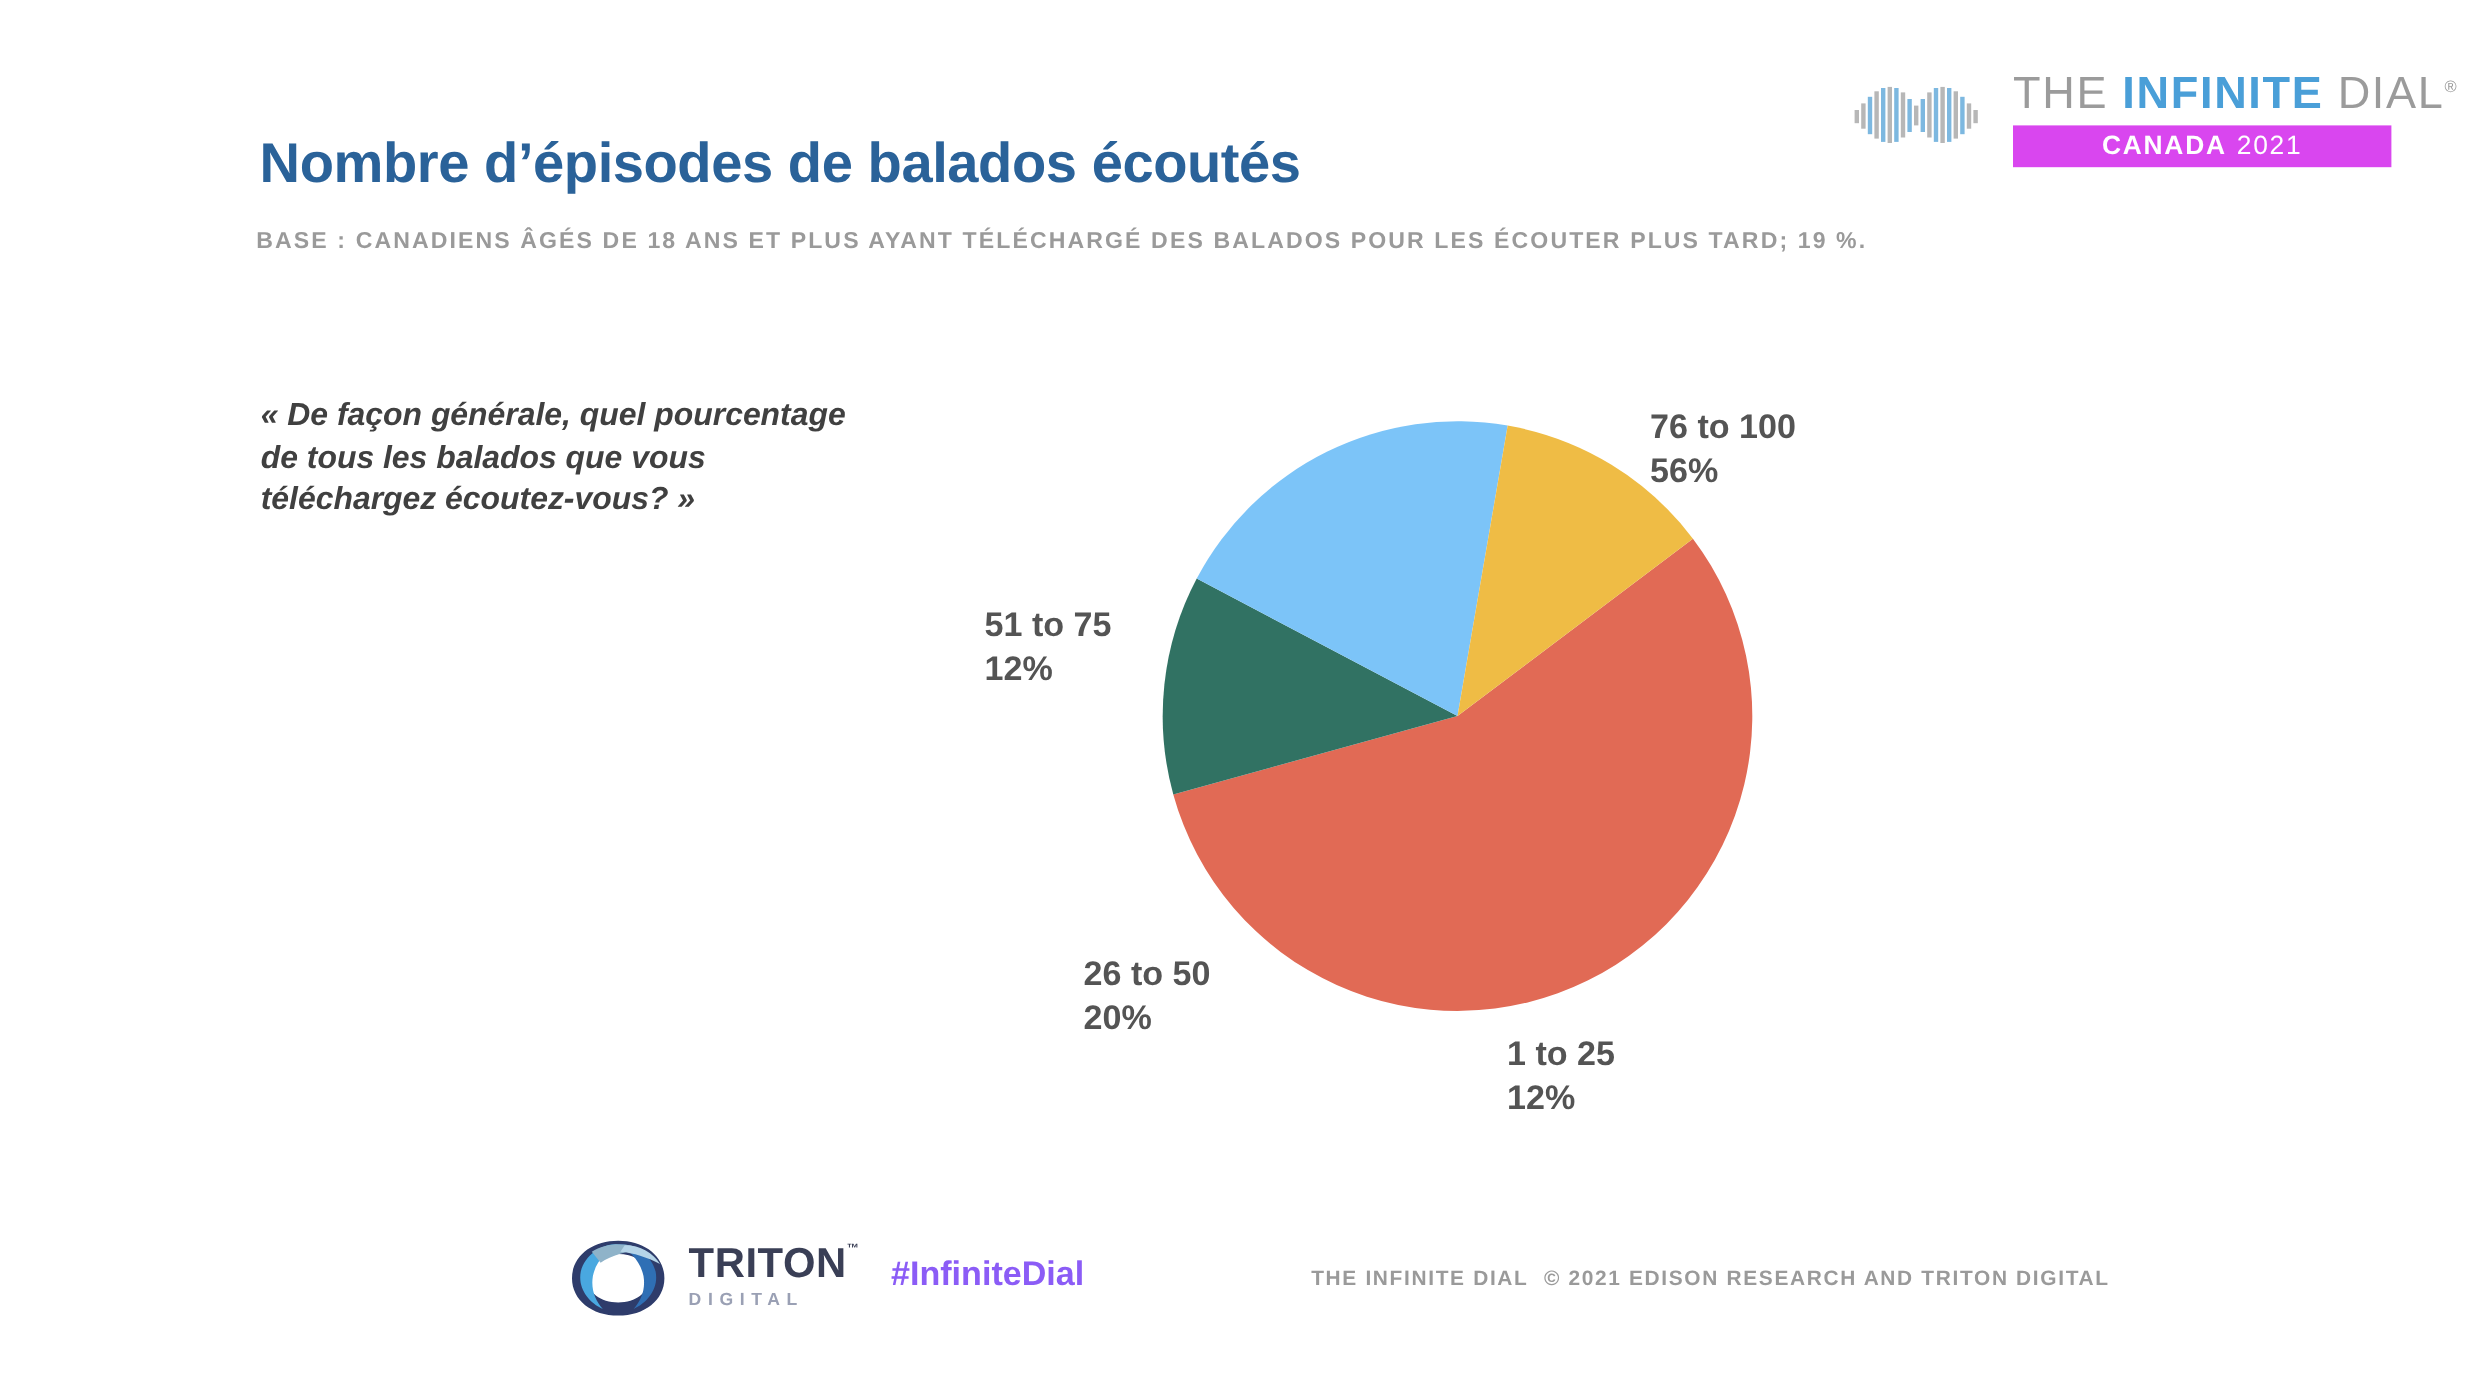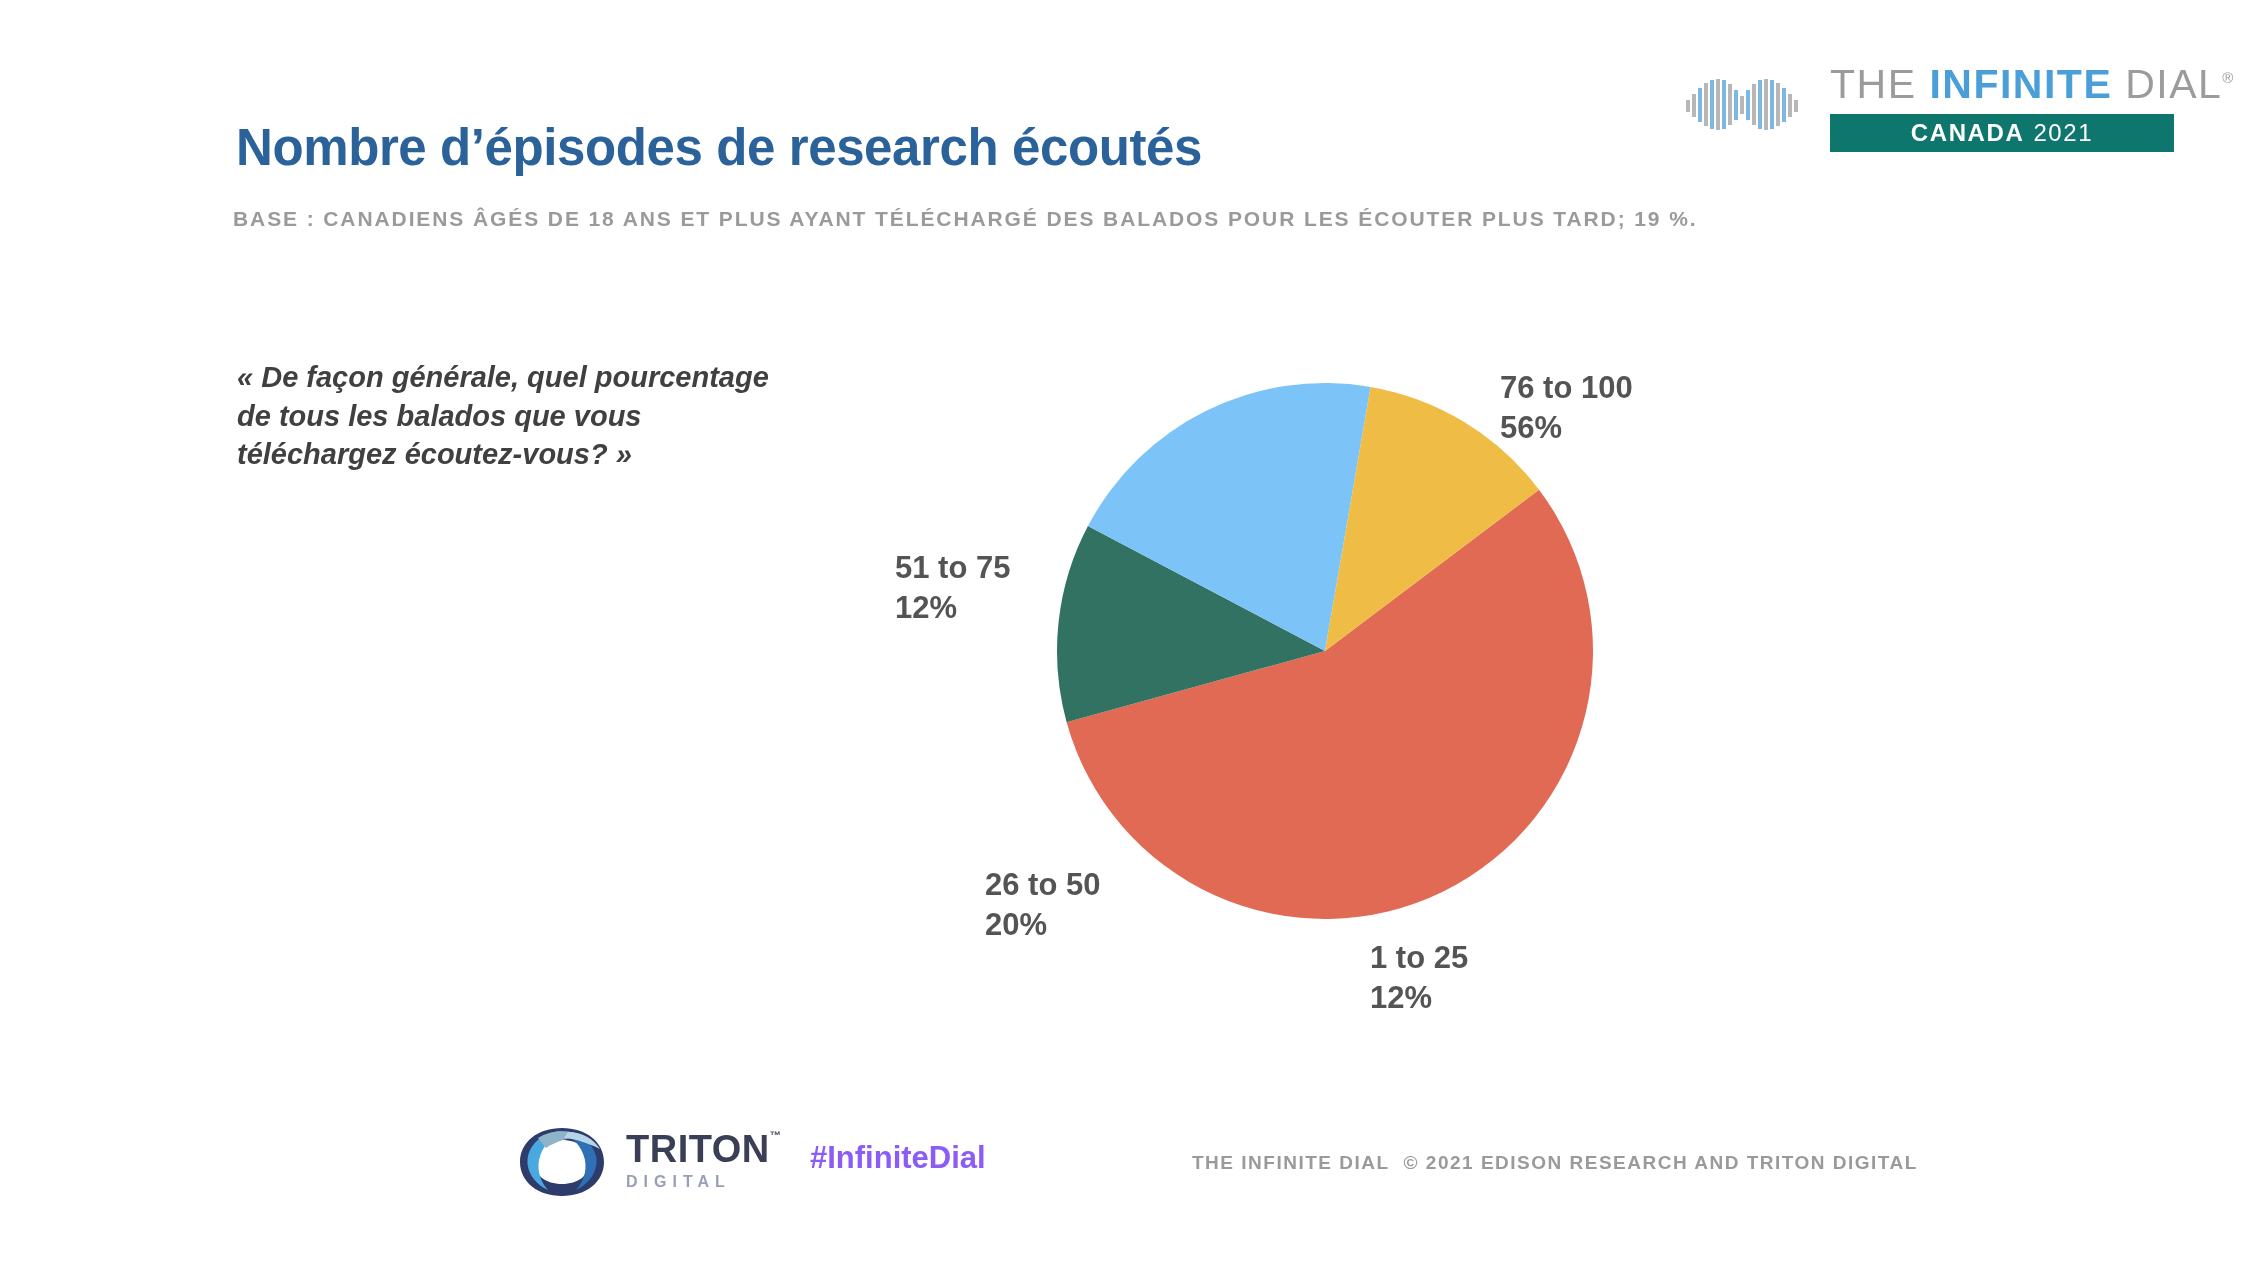--- a/index.html
+++ b/index.html
@@ -15,21 +15,21 @@
   
   .logo-block { position:absolute; left:1684px; top:62px; width:490px; height:90px; }
   .logo-mark { position:absolute; left:0; top:10px; width:130px; height:66px; }
   .logo-text { position:absolute; left:146px; top:2px; white-space:nowrap;
                font-size:41px; letter-spacing:1.5px; line-height:1; }
   .lt-the   { color:#9b9b9b; font-weight:400; }
   .lt-inf   { color:#4a9fd8; font-weight:700; }
   .lt-dial  { color:#9b9b9b; font-weight:400; }
   .lt-reg   { color:#9b9b9b; font-size:15px; vertical-align:super; }
   .logo-bar { position:absolute; left:146px; top:52px; width:344px; height:38px;
-              background:#0f766e; text-align:center; }
+              background:#d946ef; text-align:center; }
   .logo-bar span { display:inline-block; line-height:38px; font-size:24px;
                    letter-spacing:1.6px; color:#fff; }
   .lb-country { font-weight:700; }
   .lb-year { font-weight:400; }
 
   
   .page-title {
     position:absolute; left:236px; top:118px;
     font-size:51px; font-weight:700; color:#2A6299;
     letter-spacing:-0.4px; white-space:nowrap;
@@ -119,21 +119,21 @@
     <div class="logo-text">
       <span class="lt-the">THE</span>
       <span class="lt-inf">INFINITE</span>
       <span class="lt-dial">DIAL</span><span class="lt-reg">®</span>
     </div>
     <div class="logo-bar">
       <span class="lb-country">CANADA</span><span class="lb-year" style="margin-left:9px;">2021</span>
     </div>
   </div>
 
-  <h1 class="page-title">Nombre d’épisodes de research écoutés</h1>
+  <h1 class="page-title">Nombre d’épisodes de balados écoutés</h1>
   <div class="page-subtitle">BASE : CANADIENS ÂGÉS DE 18 ANS ET PLUS AYANT TÉLÉCHARGÉ DES BALADOS POUR LES ÉCOUTER PLUS TARD; 19 %.</div>
 
   <div class="question">« De façon générale, quel pourcentage de tous les balados que vous téléchargez écoutez-vous? »</div>
 
   <div class="pie-wrap">
     <svg class="pie-svg" viewBox="0 0 620 600">
       <g id="pie-slices">
           <path d="M 305 306 L 519.03 144.71 A 268 268 0 1 1 46.62 377.17 Z" fill="#E16A55"></path>
           <path d="M 305 306 L 46.62 377.17 A 268 268 0 0 1 67.93 181.01 Z" fill="#317263"></path>
           <path d="M 305 306 L 67.93 181.01 A 268 268 0 0 1 350.62 41.91 Z" fill="#7CC4F8"></path>

